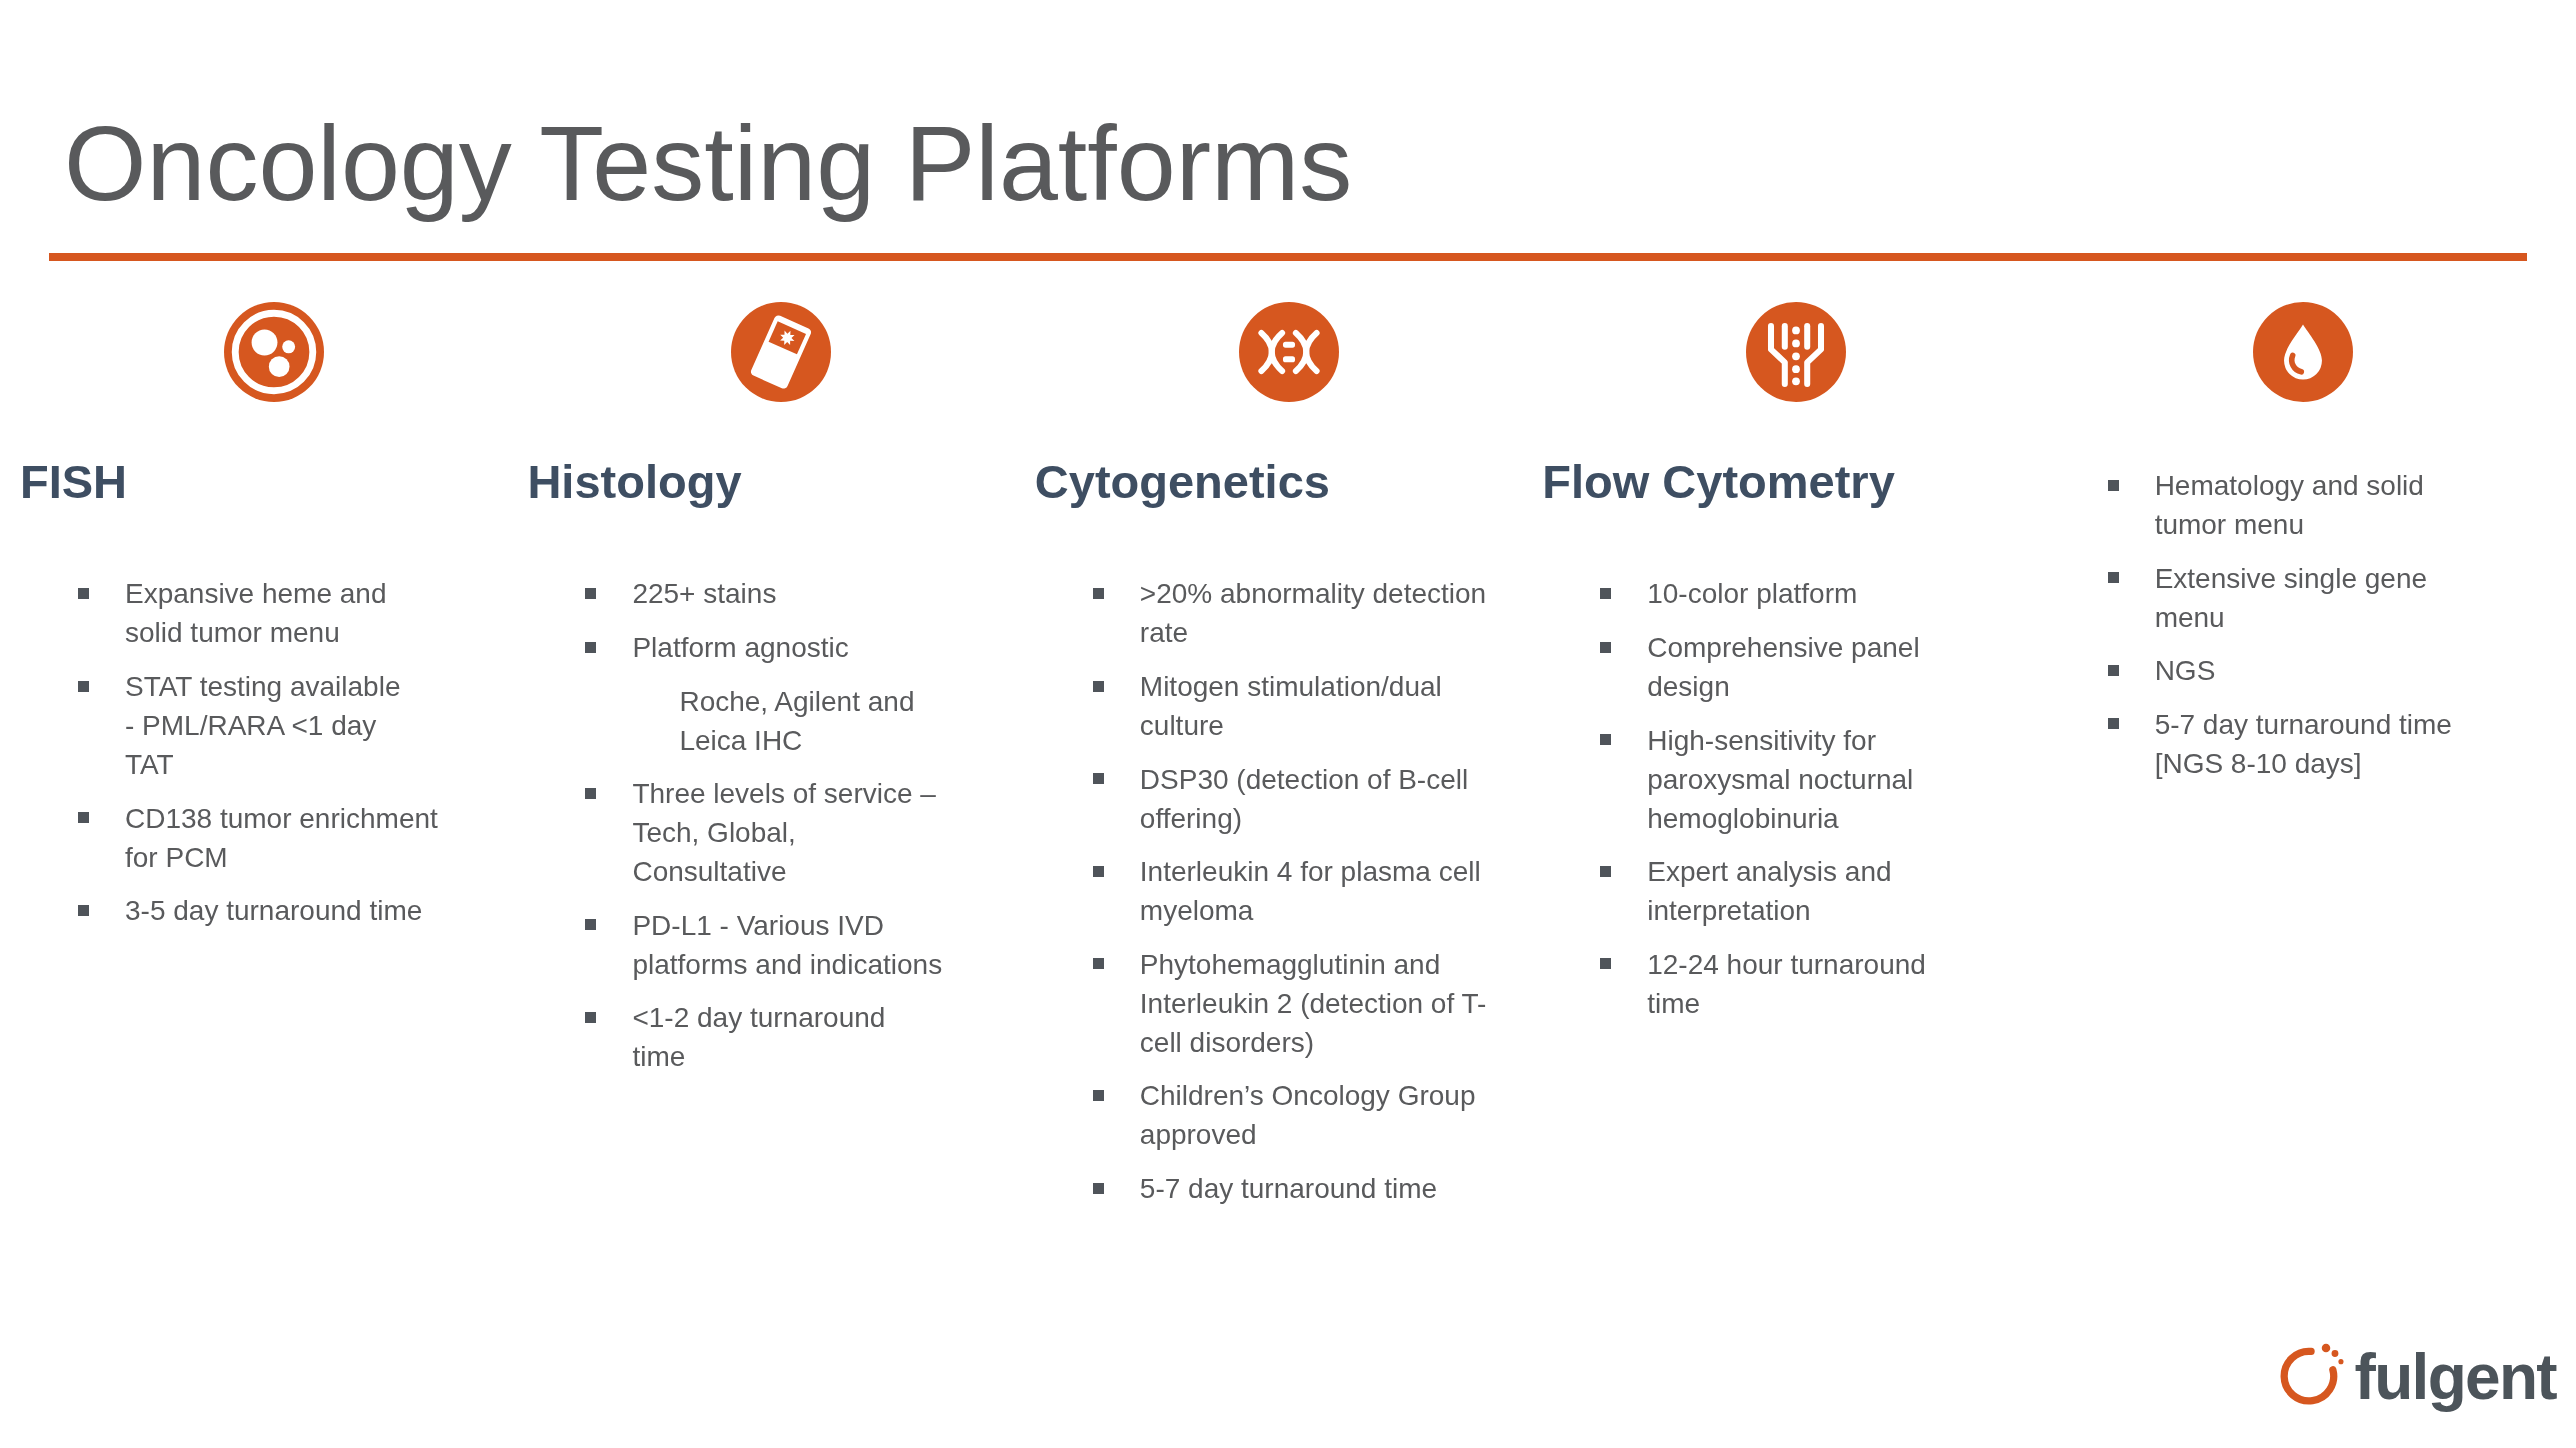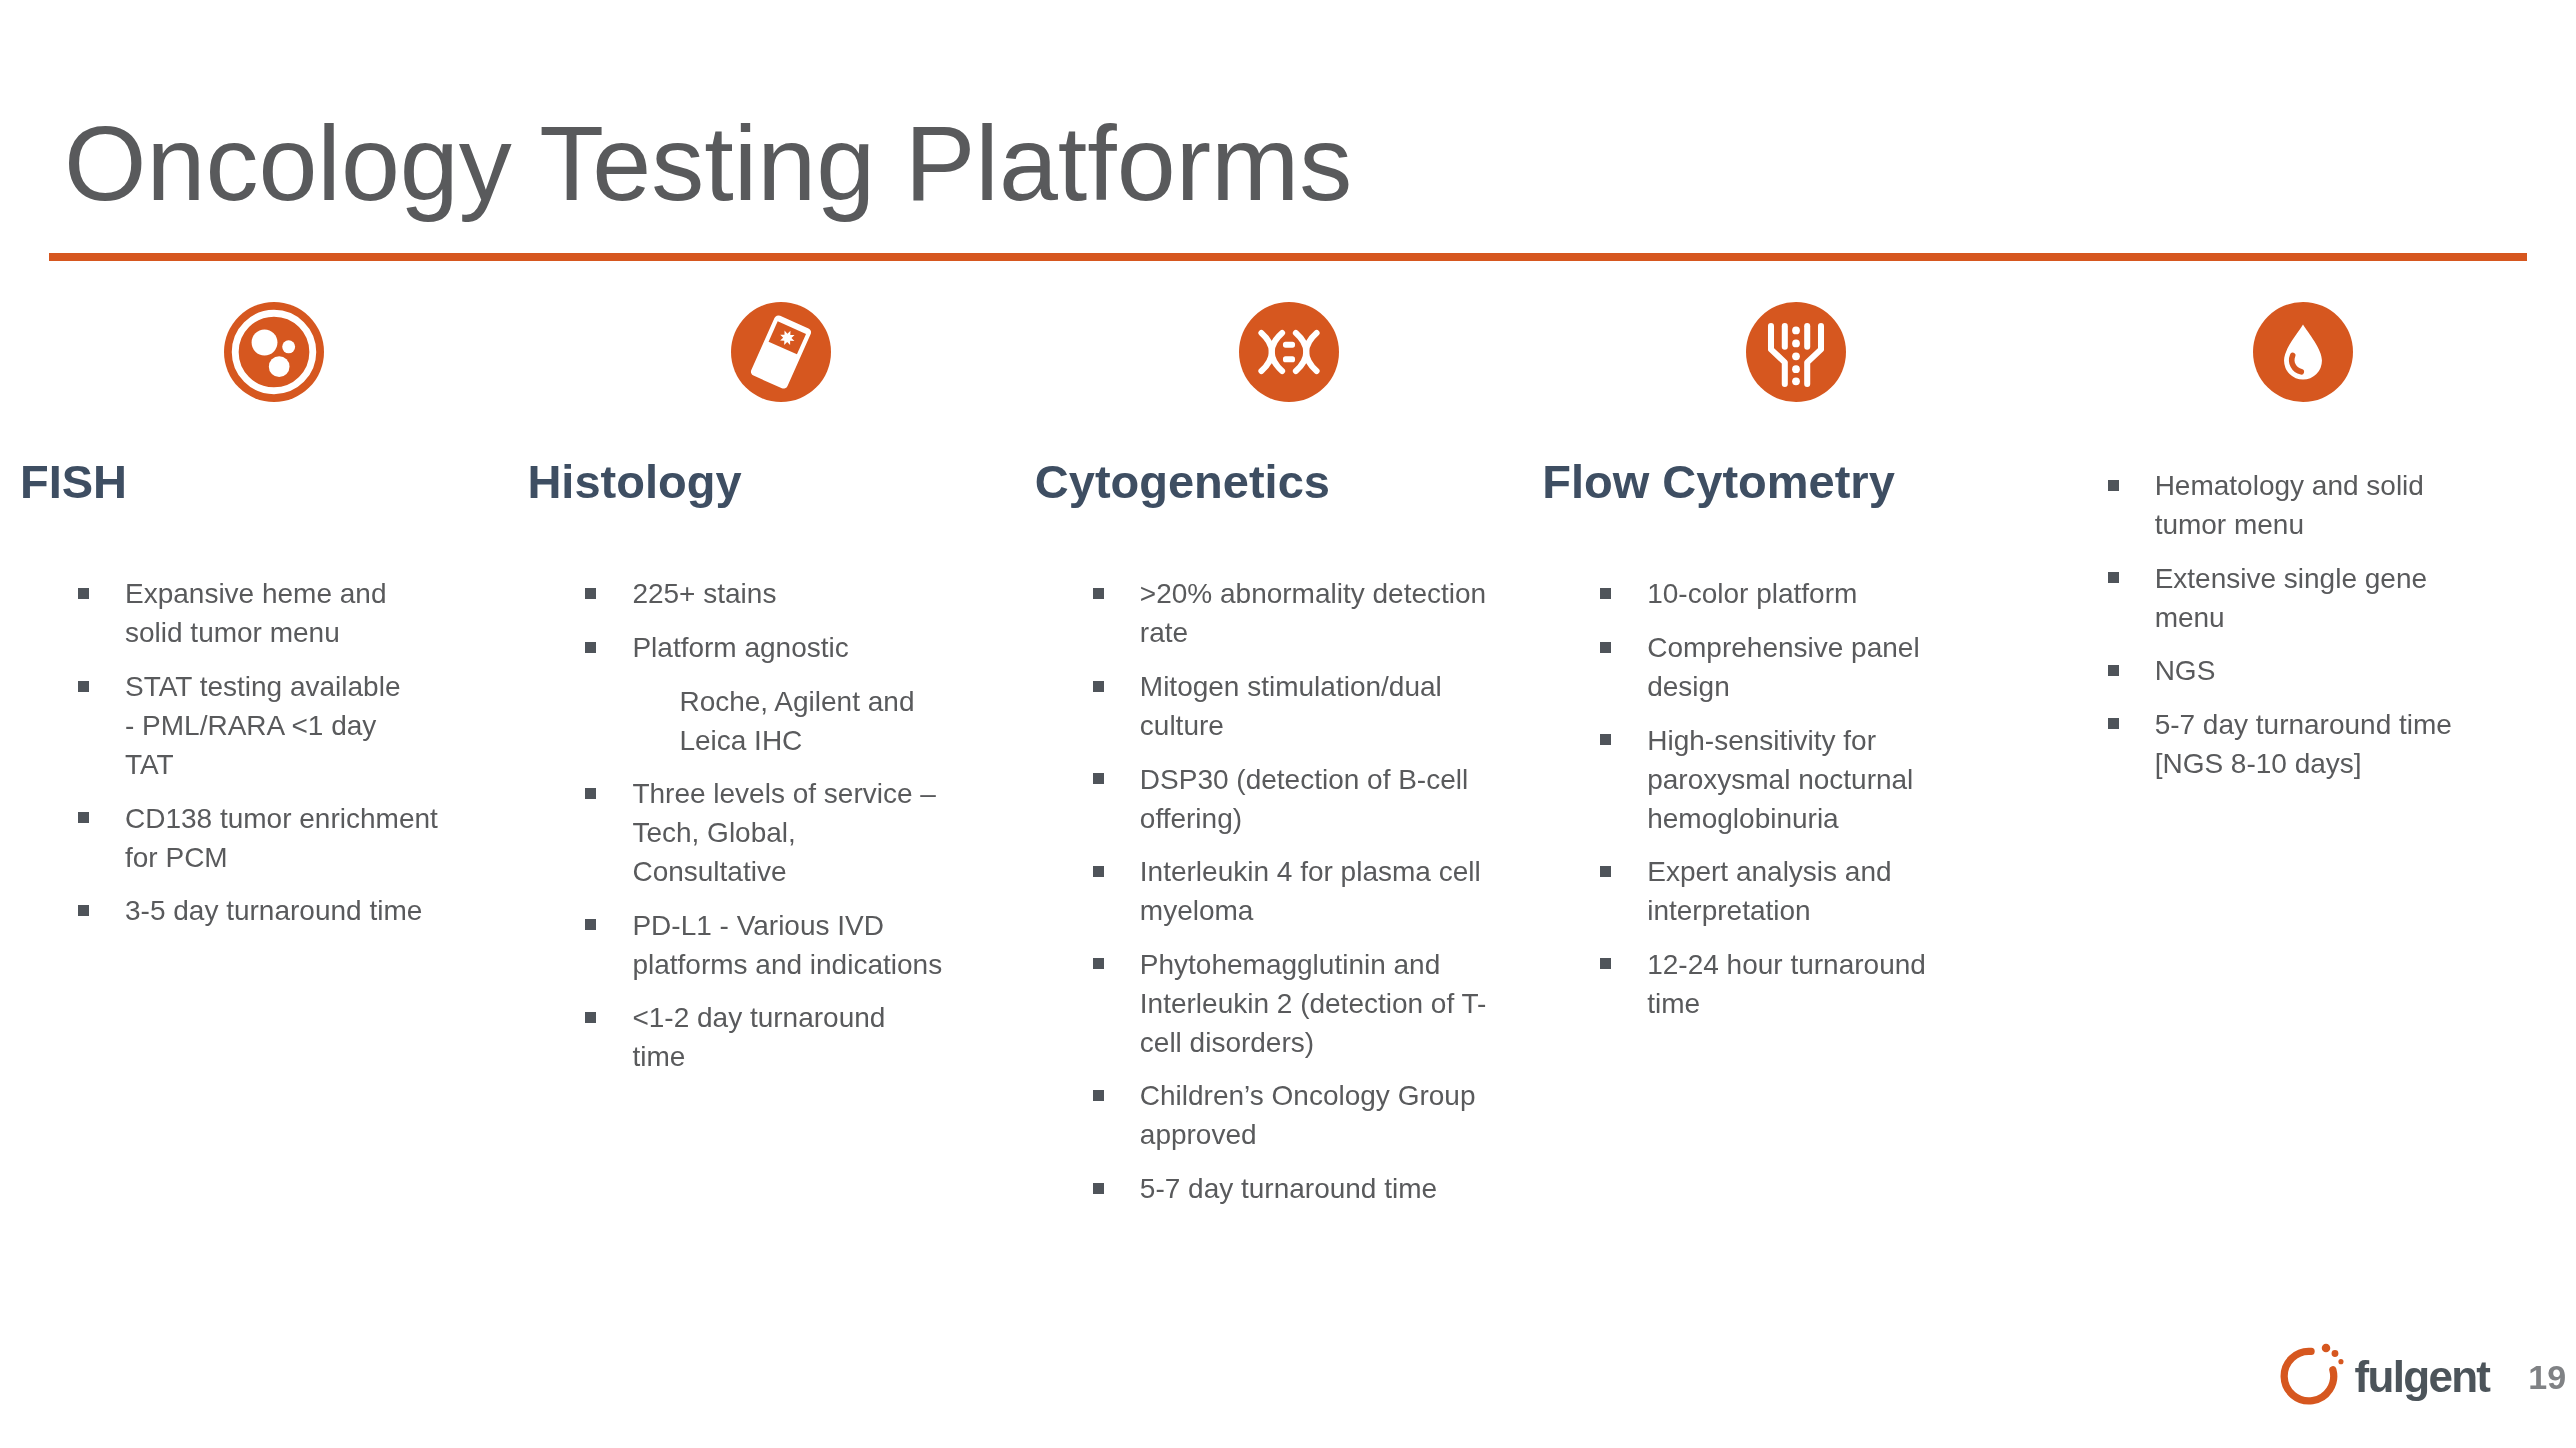--- a/index.html
+++ b/index.html
@@ -50,21 +50,21 @@
   }
   .bullet.sub{padding-left:94px;}
   .footer{
     position:absolute;left:2277px;top:1342px;
     display:flex;align-items:center;
   }
   .logo-mark{width:69px;height:70px;}
   .logo-mark svg{display:block;width:69px;height:70px;}
   .logo-text{
     margin-left:8.6px;
-    font-size:44px;font-weight:700;color:var(--brand);
+    font-size:64px;font-weight:700;color:var(--brand);
     letter-spacing:-1.7px;line-height:1;
   }
   .page-num{
     margin-left:39px;
     font-size:34px;font-weight:700;color:var(--muted);line-height:1;
   }
 </style>
 </head>
 <body>
 

